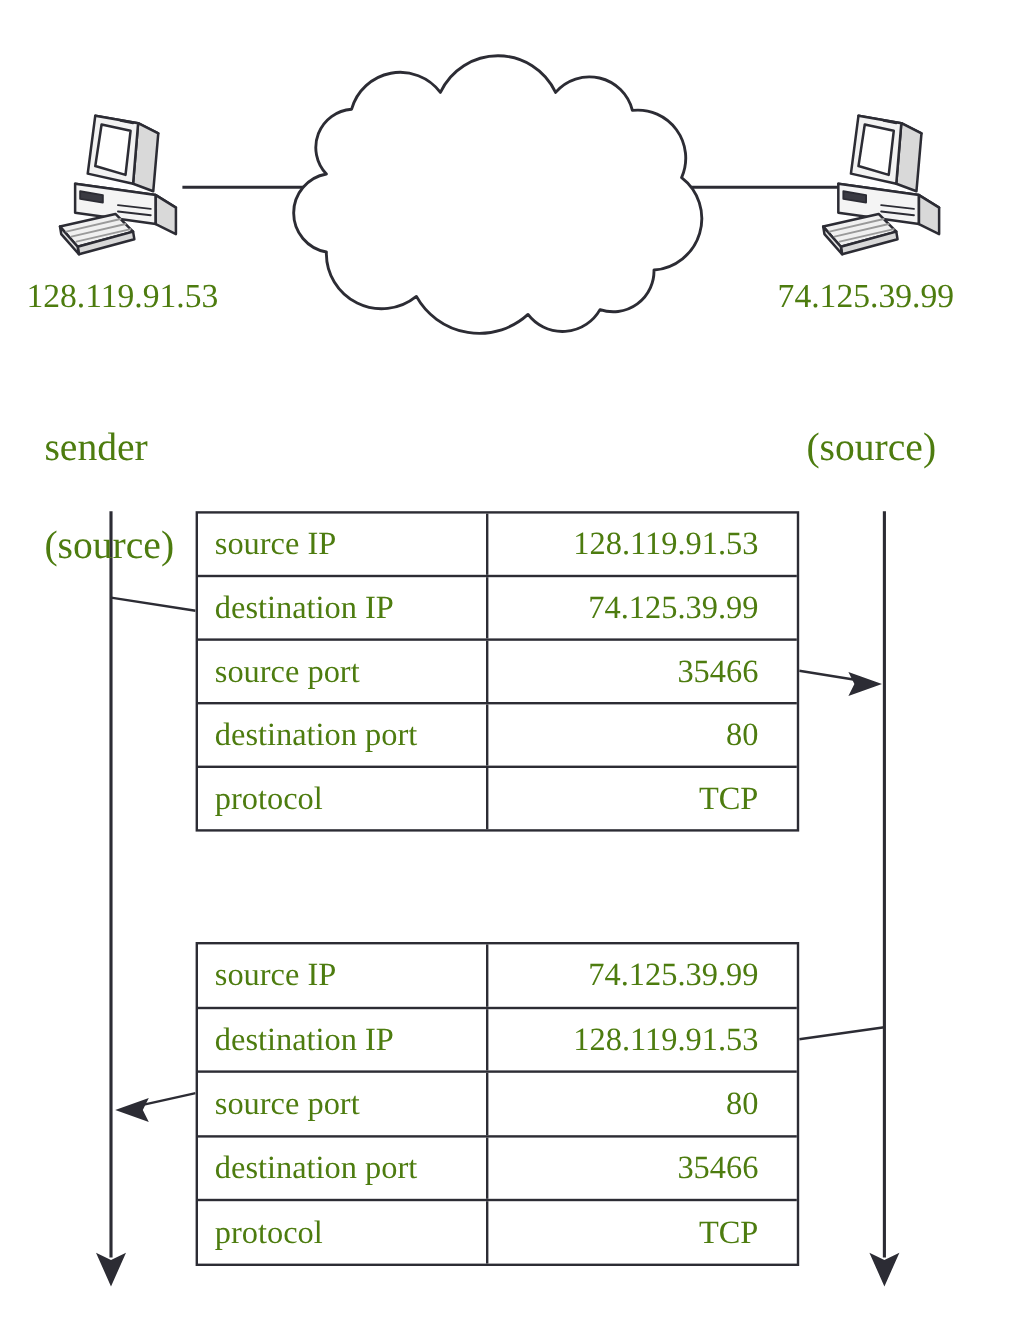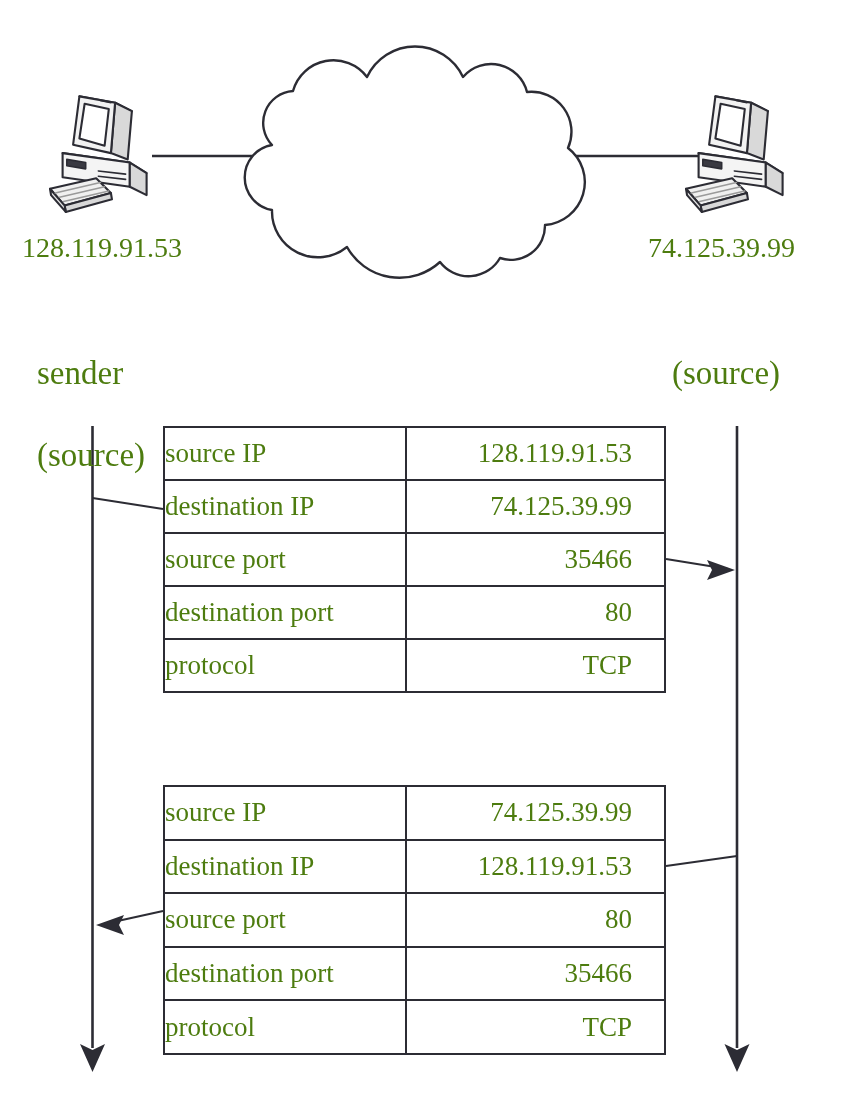--- a/index.html
+++ b/index.html
@@ -22,21 +22,21 @@
     border:2px solid #2c2c34;
     box-sizing:border-box;
     display:flex;flex-direction:column;
   }
   .pkt-row{flex:1;display:flex;}
   .pkt-row + .pkt-row{border-top:2px solid #2c2c34;}
   .pkt-cell-label{
     width:242px;box-sizing:border-box;
     border-right:2px solid #2c2c34;
     display:flex;align-items:center;
-    font-size:27px;
+    padding-left:14px;font-size:27px;
   }
   .pkt-cell-value{
     flex:1;display:flex;align-items:center;justify-content:flex-end;
     padding-right:32px;font-size:27px;
   }
   #pkt1{top:426px;height:267px;}
   #pkt2{top:785px;height:270px;}
 </style>
 </head>
 <body>

